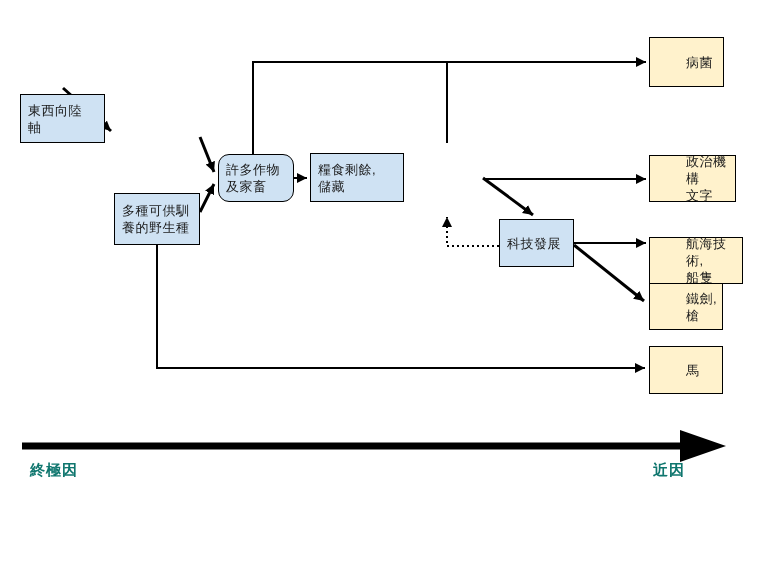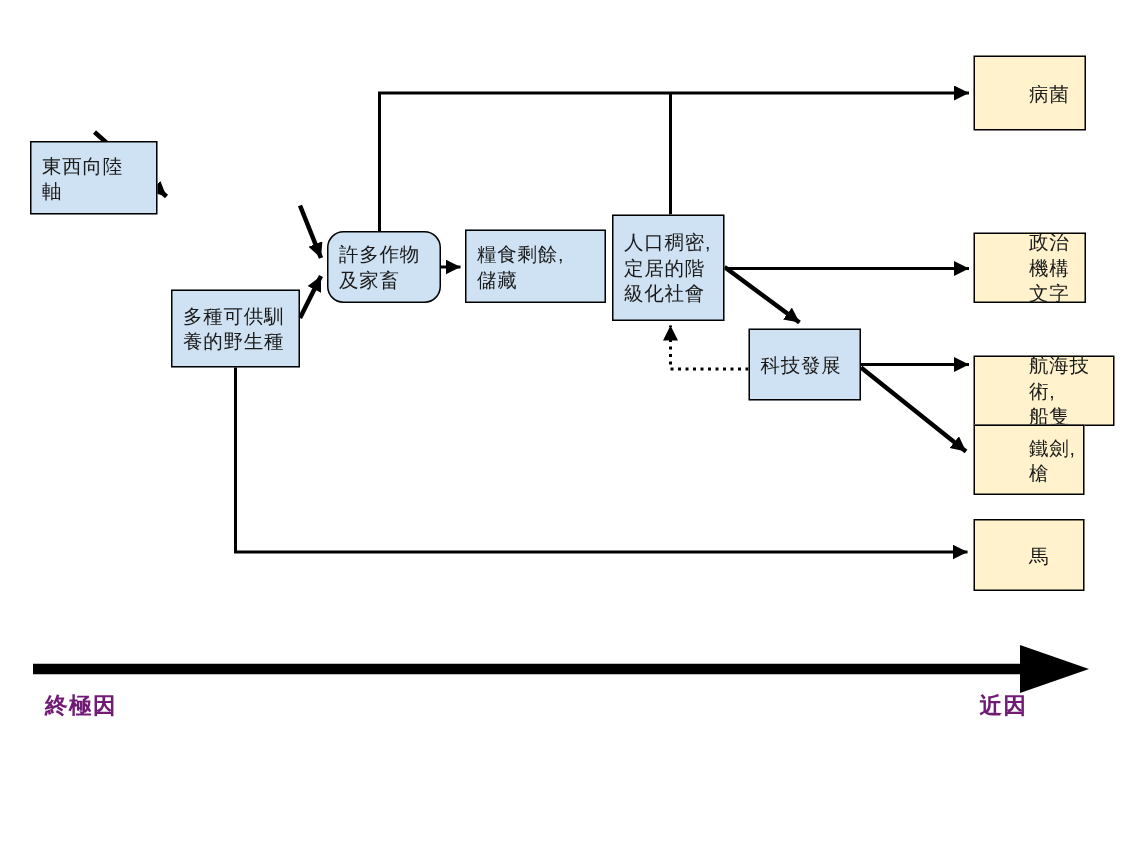--- a/index.html
+++ b/index.html
@@ -21,27 +21,27 @@
   .outcome{background:var(--outcome,#fff2cc);padding-left:36px;}
 
   .b-east   {left:20px; top:50px; width:85px; height:49px;margin-top:44px;}
   .b-spread {left:114px;top:113px;width:86px; height:50px;}
   .b-wild   {left:114px;top:193px;width:86px; height:52px;align-items:center;}
   .b-crops  {left:218px;top:154px;width:76px; height:48px;border-radius:11px;}
   .b-food   {left:310px;top:153px;width:94px; height:49px;}
   .b-dense  {left:408px;top:143px;width:75px; height:71px;}
   .b-tech   {left:499px;top:219px;width:75px; height:48px;}
   .b-germs  {left:649px;top:37px; width:75px; height:50px;}
-  .b-polit  {left:649px;top:155px;width:75px; height:47px;}
+  .b-polit  {left:649px;top:155px;width:87px; height:47px;}
   .b-marit  {left:649px;top:219px;width:94px; height:47px;margin-top:18px;}
   .b-swords {left:649px;top:283px;width:74px; height:47px;}
   .b-horses {left:649px;top:346px;width:74px; height:48px;}
 
   .axis-label{
-    position:absolute;top:461px;font-size:15px;font-weight:bold;color:#701a75;
+    position:absolute;top:461px;font-size:15px;font-weight:bold;color:#0f766e;
     letter-spacing:1px;
   }
   .axis-label.left {left:30px;}
   .axis-label.right{left:653px;}
 </style>
 </head>
 <body>
 
 <div class="stage">
 
@@ -93,25 +93,20 @@
 養的野生種</span>
   </div>
   <div class="node cause b-crops">
     <span class="node-label">許多作物
 及家畜</span>
   </div>
   <div class="node cause b-food">
     <span class="node-label">糧食剩餘,
 儲藏</span>
   </div>
-  <div class="node cause b-dense">
-    <span class="node-label">人口稠密,
-定居的階
-級化社會</span>
-  </div>
   <div class="node cause b-tech">
     <span class="node-label">科技發展</span>
   </div>
 
   <div class="node outcome b-germs">
     <span class="node-label">病菌</span>
   </div>
   <div class="node outcome b-polit">
     <span class="node-label">政治機構
 文字</span>

